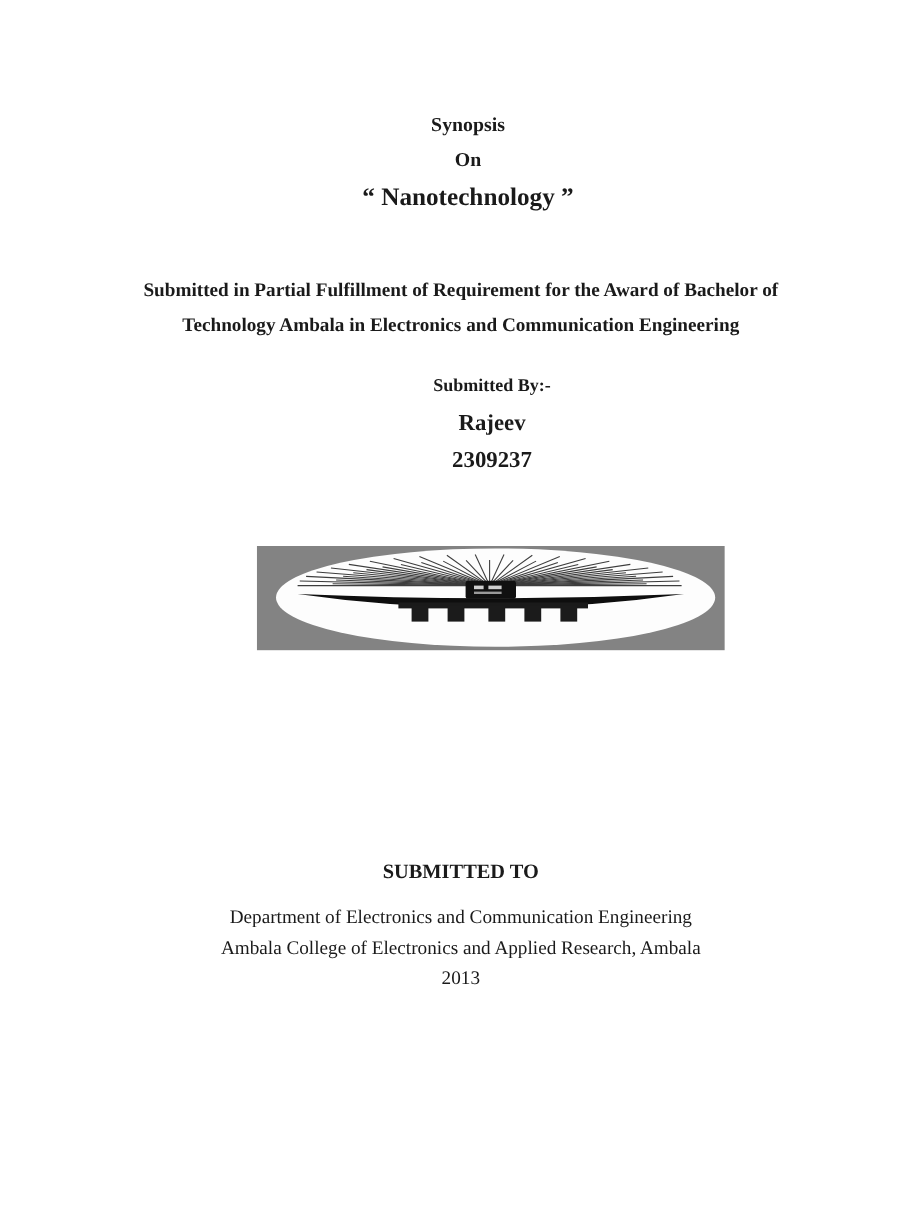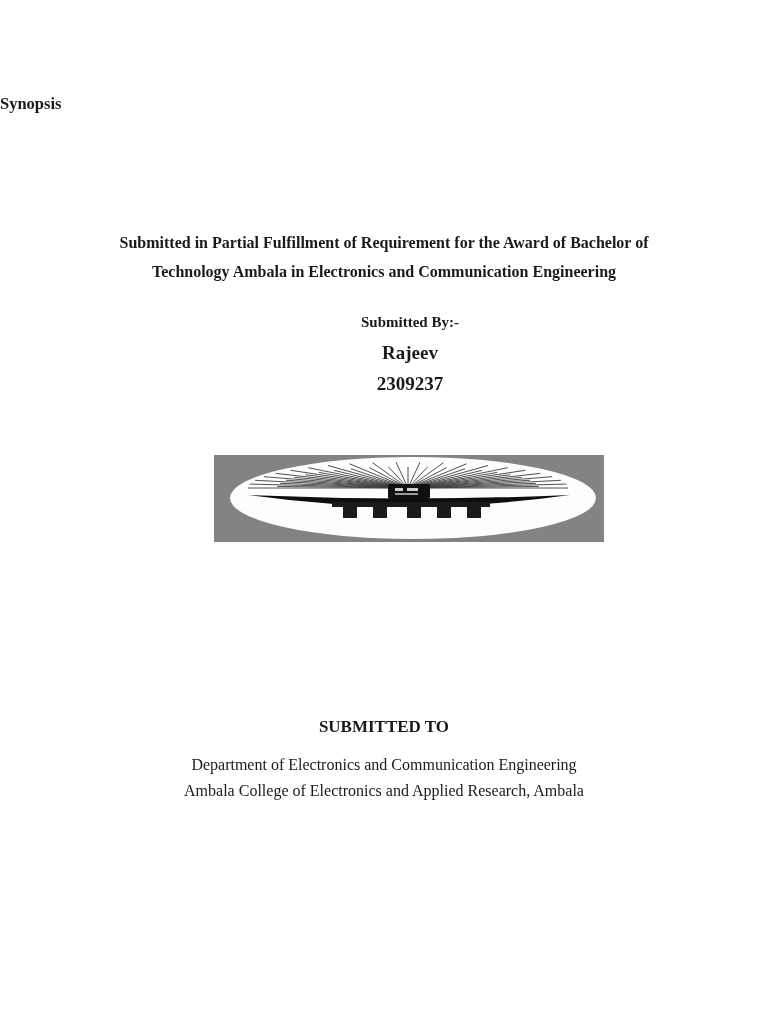--- a/index.html
+++ b/index.html
@@ -8,22 +8,22 @@
     width: 768px;
     height: 1024px;
     background: #ffffff;
     color: #1a1a1a;
     font-family: "Liberation Serif", "DejaVu Serif", serif;
     overflow: hidden;
   }
 
   .title-block {
     position: absolute;
-    top: 89px; left: 0; right: 0;
-    text-align: left;
+    top: 89px; left: 12px; right: 0;
+    text-align: center;
     font-weight: bold;
   }
   .title-line { font-size: 16.5px; line-height: 29px; }
   .title-main { font-size: 21px; line-height: 34px; }
 
   .statement {
     position: absolute;
     top: 228px; left: 84px; right: 84px;
     text-align: center;
     font-weight: bold;
@@ -56,20 +56,22 @@
   .st-heading { font-size: 17px; font-weight: bold; line-height: 26px; margin-bottom: 12px; }
   .st-line { font-size: 16px; line-height: 25.5px; }
 </style>
 </head>
 <body>
 
 <div class="page">
 
   <div class="title-block">
     <div class="title-line">Synopsis</div>
+    <div class="title-line">On</div>
+    <div class="title-main">“ Nanotechnology ”</div>
   </div>
 
   <div class="statement">
     <div>Submitted in Partial Fulfillment of Requirement for the Award of Bachelor of</div>
     <div>Technology Ambala in Electronics and Communication Engineering</div>
   </div>
 
   <div class="submitted-by">
     <div class="sb-heading">Submitted By:-</div>
     <div class="sb-name">Rajeev</div>
@@ -136,15 +138,16 @@
       <rect x="181" y="33" width="8" height="3" fill="#cfcfcf"></rect>
       <rect x="193" y="33" width="11" height="3" fill="#cfcfcf"></rect>
       <rect x="181" y="38" width="23" height="2" fill="#9a9a9a"></rect>
     </svg>
   </div>
 
   <div class="submitted-to">
     <div class="st-heading">SUBMITTED TO</div>
     <div class="st-line">Department of Electronics and Communication Engineering</div>
     <div class="st-line">Ambala College of Electronics and Applied Research, Ambala</div>
+    <div class="st-line">2013</div>
   </div>
 
 </div>
 
 </body></html>

